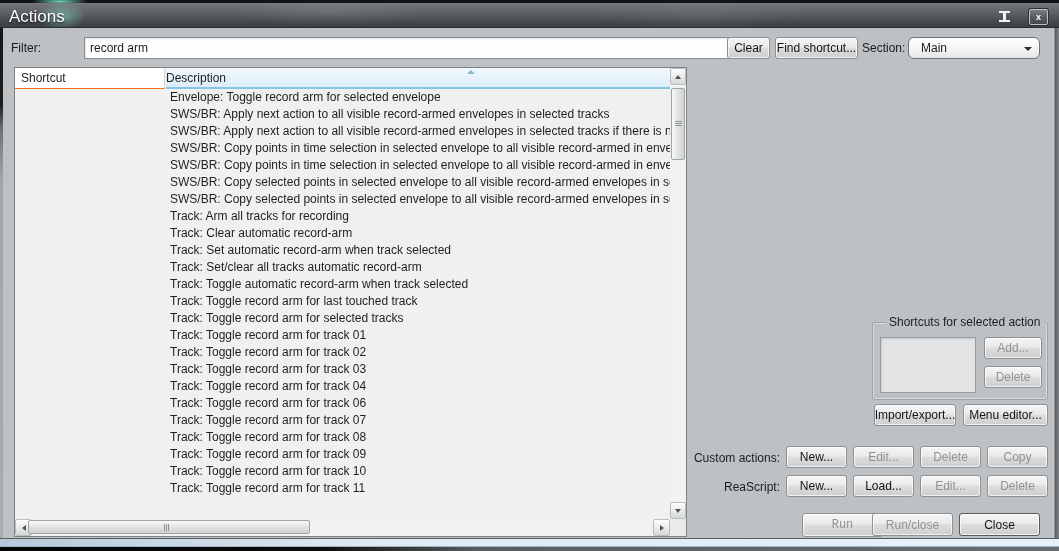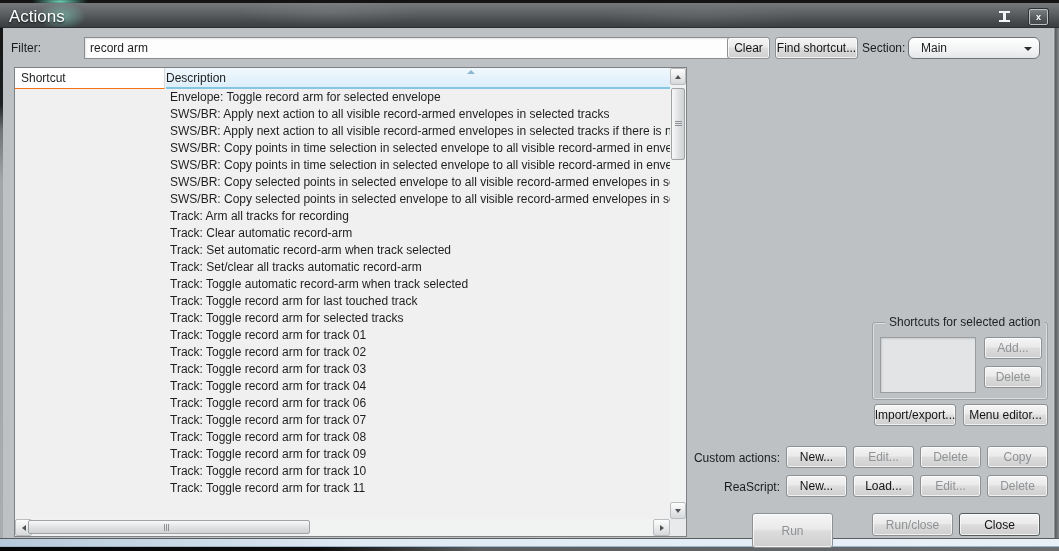--- a/index.html
+++ b/index.html
@@ -198,17 +198,17 @@
   <div class="btn disabled" style="left:853px; top:446px; width:61px; height:22px;">Edit...</div>
   <div class="btn disabled" style="left:920px; top:446px; width:61px; height:22px;">Delete</div>
   <div class="btn disabled" style="left:987px; top:446px; width:61px; height:22px;">Copy</div>
 
   <div class="label" style="left:688px; top:480px; width:92px; text-align:right;">ReaScript:</div>
   <div class="btn" style="left:786px; top:475px; width:61px; height:22px;">New...</div>
   <div class="btn" style="left:853px; top:475px; width:61px; height:22px;">Load...</div>
   <div class="btn disabled" style="left:920px; top:475px; width:61px; height:22px;">Edit...</div>
   <div class="btn disabled" style="left:987px; top:475px; width:61px; height:22px;">Delete</div>
 
-  <div class="btn disabled" style="left:752px; top:513px; width:81px; height:35px;">Run</div>
+  <div class="btn disabled" style="left:802px; top:513px; width:81px; height:24px;font-family:Liberation Mono, monospace;">Run</div>
   <div class="btn disabled" style="left:872px; top:513px; width:81px; height:23px;">Run/close</div>
   <div class="btn default" style="left:959px; top:513px; width:81px; height:23px;">Close</div>
 
 </div>
 
 </body></html>

